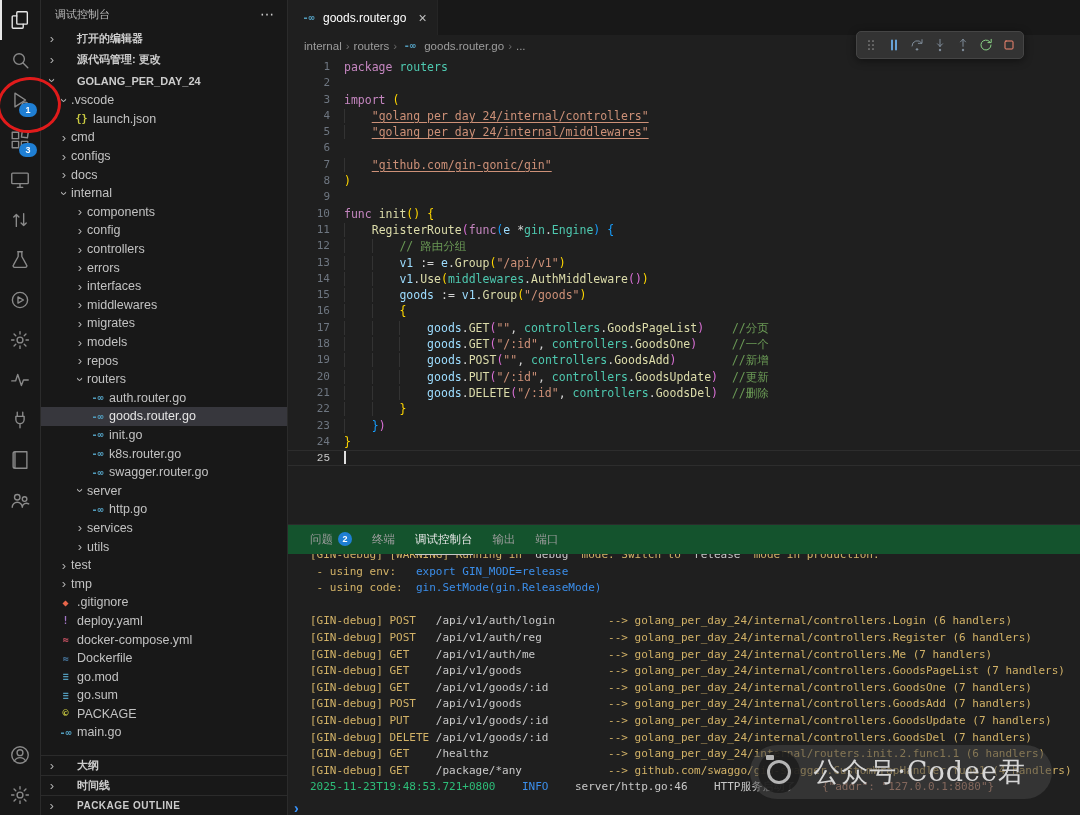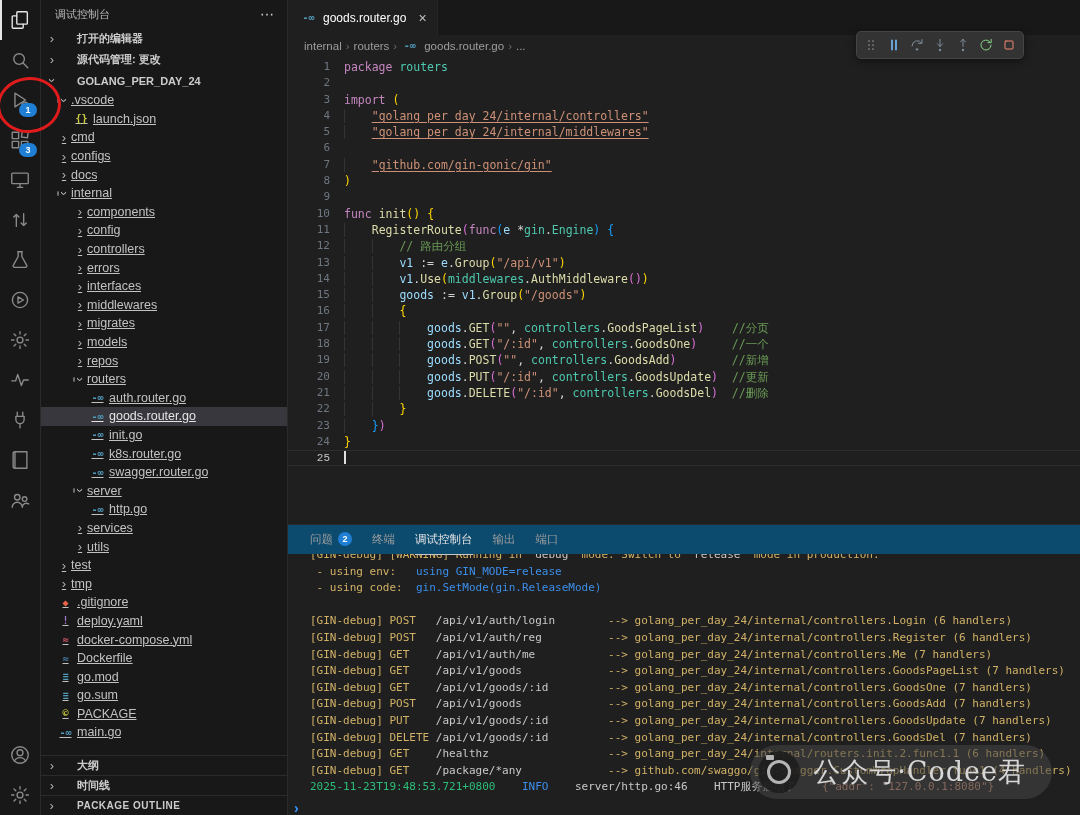--- a/index.html
+++ b/index.html
@@ -19,21 +19,21 @@
   #sidebar{position:absolute;left:41px;top:0;width:246px;height:815px;background:#181818;
            border-right:1px solid #2b2b2b;display:flex;flex-direction:column;}
   .sb-title{height:28px;display:flex;align-items:center;justify-content:space-between;padding:0 12px 0 14px;
             font-size:11px;color:#bbbbbb;flex:none;}
   .more{color:#cccccc;font-size:14px;letter-spacing:1px;cursor:pointer;}
   .sb-sec{height:21px;display:flex;align-items:center;padding-left:4px;font-size:11px;font-weight:bold;color:#cccccc;flex:none;cursor:pointer;}
   .sec-label{margin-left:18px;}
   .twist{display:inline-block;width:14px;text-align:center;color:#b0b0b0;font-size:13px;font-weight:normal;flex:none;}
   .twist.open{transform:rotate(90deg);}
   #file-tree{flex:none;overflow:hidden;}
-  .tree-row{height:18.6px;display:flex;align-items:center;font-size:12.5px;color:#c2c2c2;cursor:pointer;white-space:nowrap;text-decoration:underline;}
+  .tree-row{height:18.6px;display:flex;align-items:center;font-size:12.5px;color:#c2c2c2;cursor:pointer;white-space:nowrap;}
   .tree-row.selected{background:#37373d;color:#e4e4e4;}
   .fi{display:inline-block;width:17px;flex:none;text-align:center;font-size:10px;font-weight:bold;font-family:"DejaVu Sans Mono",monospace;margin-right:3px;}
   .tree-label{overflow:hidden;text-overflow:ellipsis;}
   .sb-spacer{flex:1;}
   .sb-bottom{flex:none;}
   .sb-bottom .sb-sec{border-top:1px solid #2b2b2b;height:19px;}
   .sb-sec.caps{font-size:10px;letter-spacing:.5px;}
 
   
   #editor-area{position:absolute;left:288px;top:0;right:0;height:815px;display:flex;flex-direction:column;background:#1f1f1f;}
@@ -60,21 +60,21 @@
   .cursor{display:inline-block;width:1.5px;height:13px;background:#e0e0e0;vertical-align:-2px;}
 
   .tk-kw{color:#c586c0}.tk-fn{color:#dcdcaa}.tk-var{color:#9cdcfe}.tk-ns{color:#4ec9b0}.tk-ty{color:#4ec9b0}
   .tk-str{color:#ce9178}.tk-strl{color:#ce9178;text-decoration:underline;text-underline-offset:2px}
   .tk-cm{color:#6a9955}.tk-pl{color:#d4d4d4}
   .tk-b1{color:#ffd700}.tk-b2{color:#da70d6}.tk-b3{color:#179fff}
   .tk-ind{box-shadow:inset 1px 0 0 #333333;}
 
   
   #panel{height:290px;flex:none;border-top:1px solid #2b2b2b;background:#1f1f1f;display:flex;flex-direction:column;}
-  #panel-tabs{height:29px;flex:none;display:flex;align-items:center;gap:20px;padding-left:22px;font-size:11.5px;color:#9d9d9d;background:#0c4a6e;z-index:2;}
+  #panel-tabs{height:29px;flex:none;display:flex;align-items:center;gap:20px;padding-left:22px;font-size:11.5px;color:#9d9d9d;background:#14532d;z-index:2;}
   .p-tab{display:flex;align-items:center;gap:5px;height:100%;line-height:27px;cursor:pointer;border-bottom:1px solid transparent;}
   .p-tab.active{color:#e7e7e7;border-bottom:1px solid #c6c6c6;}
   .p-badge{min-width:14px;height:14px;border-radius:8px;background:var(--badge,#1f7fd4);color:#fff;font-size:9px;line-height:14px;text-align:center;font-weight:bold;}
   #terminal{flex:1;overflow:hidden;padding-left:22px;position:relative;}
   .t-line{height:16.6px;line-height:16.6px;font-family:"DejaVu Sans Mono",monospace;font-size:11px;white-space:pre;}
   .t-line.clip{margin-top:-7px;}
   .tm-y{color:#d2b267}.tm-w{color:#c8c8c8}.tm-b{color:#3b8eea}.tm-g{color:#2dbe79}.tm-o{color:#ce9178}
   #console-input{position:absolute;left:6px;bottom:0;height:14px;display:flex;align-items:center;}
   #console-input .prompt{color:#3794ff;font-size:14px;font-weight:bold;line-height:12px;}
 
@@ -516,21 +516,21 @@
           <div class="p-tab">
             <span>输出</span>
           </div>
           <div class="p-tab">
             <span>端口</span>
           </div>
         </div>
       <div id="terminal">
         <div id="terminal-lines">
             <div class="t-line clip"><span class="tm-y">[GIN-debug] [WARNING] Running in </span><span class="tm-w">"debug"</span><span class="tm-y"> mode. Switch to </span><span class="tm-w">"release"</span><span class="tm-y"> mode in production.</span></div>
-            <div class="t-line"><span class="tm-y"> - using env:   </span><span class="tm-b">using GIN_MODE=release</span></div>
+            <div class="t-line"><span class="tm-y"> - using env:   </span><span class="tm-b">export GIN_MODE=release</span></div>
             <div class="t-line"><span class="tm-y"> - using code:  </span><span class="tm-b">gin.SetMode(gin.ReleaseMode)</span></div>
             <div class="t-line"></div>
             <div class="t-line"><span class="tm-y">[GIN-debug] POST   </span><span class="tm-w">/api/v1/auth/login        </span><span class="tm-y">--&gt; golang_per_day_24/internal/controllers.Login (6 handlers)</span></div>
             <div class="t-line"><span class="tm-y">[GIN-debug] POST   </span><span class="tm-w">/api/v1/auth/reg          </span><span class="tm-y">--&gt; golang_per_day_24/internal/controllers.Register (6 handlers)</span></div>
             <div class="t-line"><span class="tm-y">[GIN-debug] GET    </span><span class="tm-w">/api/v1/auth/me           </span><span class="tm-y">--&gt; golang_per_day_24/internal/controllers.Me (7 handlers)</span></div>
             <div class="t-line"><span class="tm-y">[GIN-debug] GET    </span><span class="tm-w">/api/v1/goods             </span><span class="tm-y">--&gt; golang_per_day_24/internal/controllers.GoodsPageList (7 handlers)</span></div>
             <div class="t-line"><span class="tm-y">[GIN-debug] GET    </span><span class="tm-w">/api/v1/goods/:id         </span><span class="tm-y">--&gt; golang_per_day_24/internal/controllers.GoodsOne (7 handlers)</span></div>
             <div class="t-line"><span class="tm-y">[GIN-debug] POST   </span><span class="tm-w">/api/v1/goods             </span><span class="tm-y">--&gt; golang_per_day_24/internal/controllers.GoodsAdd (7 handlers)</span></div>
             <div class="t-line"><span class="tm-y">[GIN-debug] PUT    </span><span class="tm-w">/api/v1/goods/:id         </span><span class="tm-y">--&gt; golang_per_day_24/internal/controllers.GoodsUpdate (7 handlers)</span></div>
             <div class="t-line"><span class="tm-y">[GIN-debug] DELETE </span><span class="tm-w">/api/v1/goods/:id         </span><span class="tm-y">--&gt; golang_per_day_24/internal/controllers.GoodsDel (7 handlers)</span></div>

